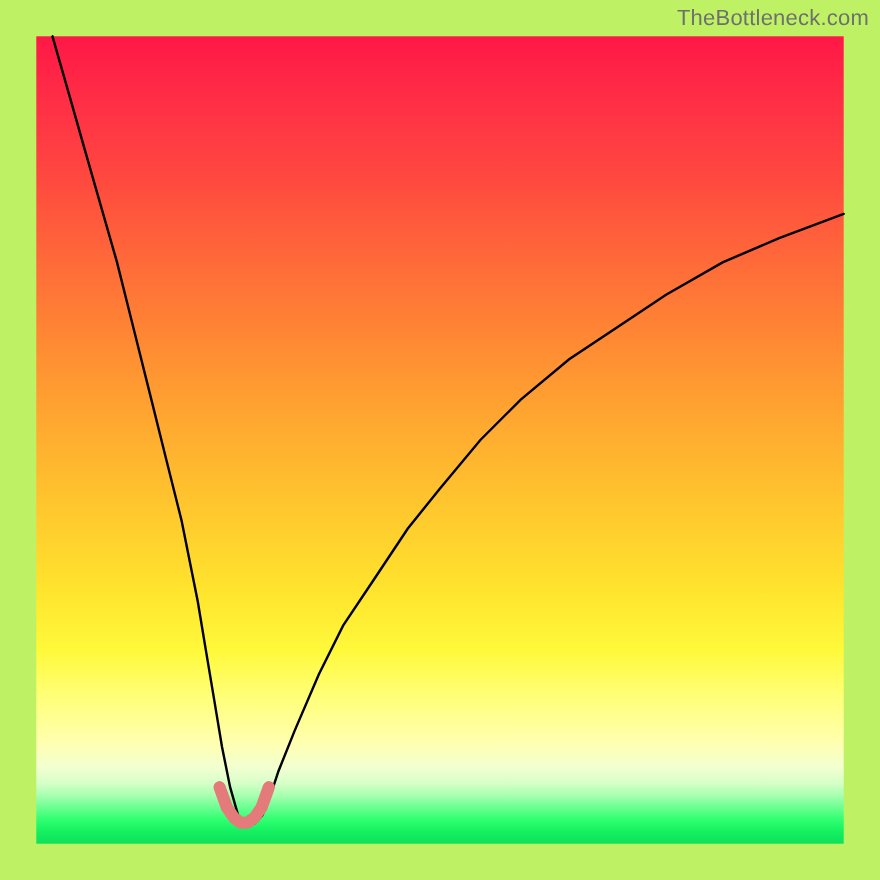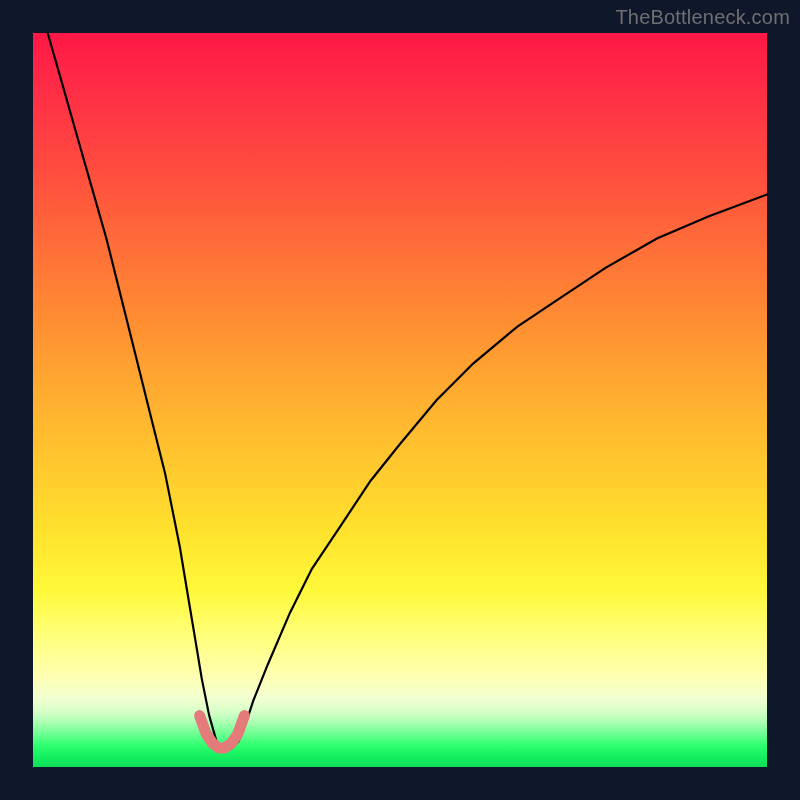--- a/index.html
+++ b/index.html
@@ -8,21 +8,21 @@
     width: 800px;
     height: 800px;
     background: #000;
     overflow: hidden;
     font-family: Arial, Helvetica, sans-serif;
   }
   .frame {
     position: absolute;
     left: 0; top: 0;
     width: 800px; height: 800px;
-    background: #0f172a;
+    background: #bef264;
   }
   .plot {
     position: absolute;
     left: 33px;
     top: 33px;
     width: 734px;
     height: 734px;
     
     background: linear-gradient(to bottom,
       #ff1846 0%,

